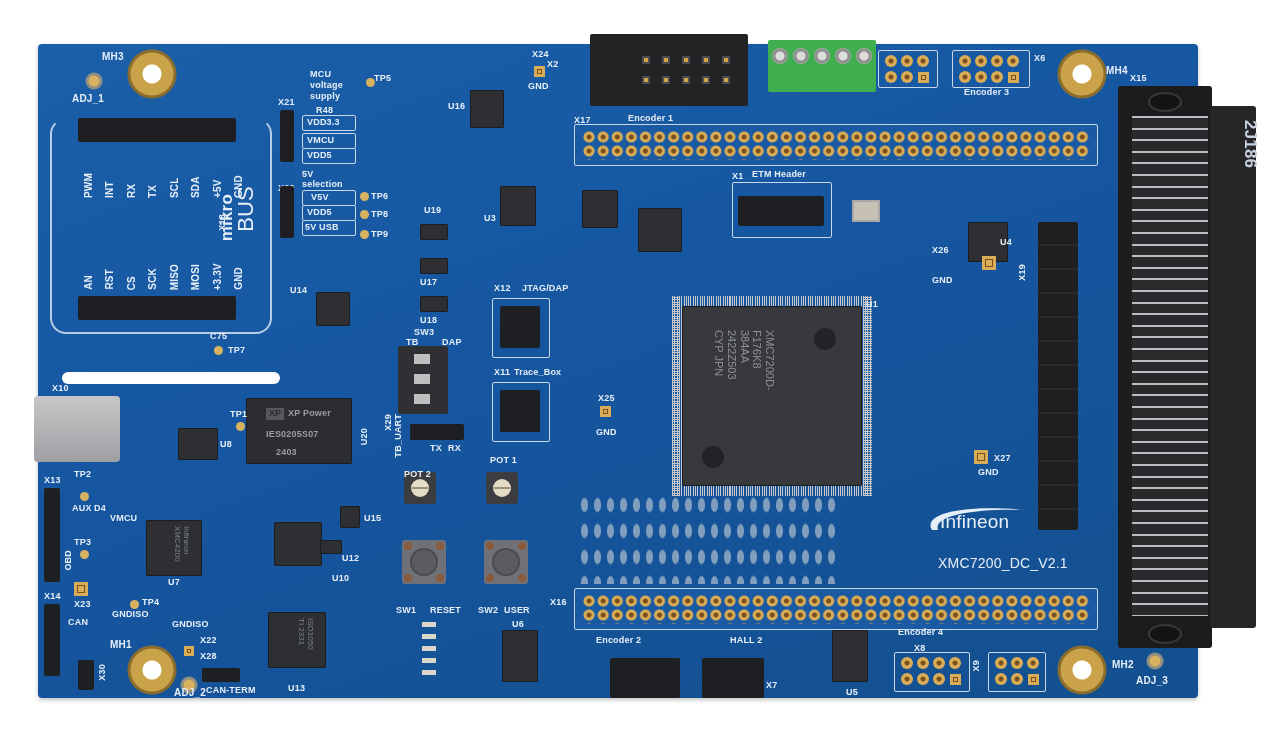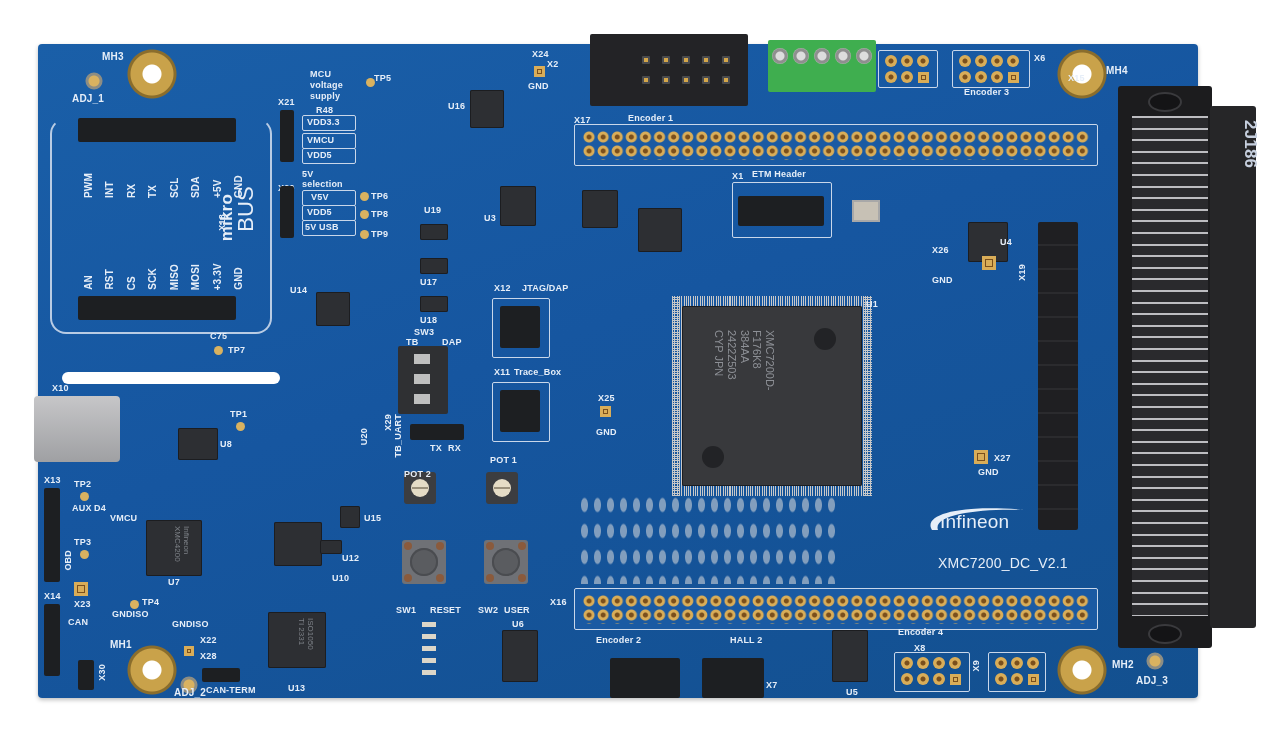--- a/index.html
+++ b/index.html
@@ -266,22 +266,28 @@
   <div class="silk sm" style="left:940px;top:424px">GND</div>
 
   <div class="infineon-logo" style="left:884px;top:456px;">
     <svg width="112" height="40" viewBox="0 0 112 40">
       <path d="M10 30 C 0 14, 40 4, 104 10 C 60 8, 10 14, 16 30 Z" fill="#e6eef8"></path>
     </svg>
     <span class="silk lg" style="left:18px;top:12px;font-size:19px;font-weight:normal">Infineon</span>
   </div>
   <div class="silk lg" style="left:900px;top:512px;font-weight:normal;font-size:14px">XMC7200_DC_V2.1</div>
 
-  <div class="silk sm" style="left:1030px;top:30px">X15</div>
-
+  <div class="silk sm" style="left:1092px;top:30px">X15</div>
+
+  <div class="chip" style="left:208px;top:354px;width:106px;height:66px;background:#2c2d30">
+    <div class="abs" style="left:20px;top:10px;width:18px;height:12px;background:#56585c;color:#2c2d30;font-size:9px;font-weight:bold;text-align:center">XP</div>
+    <span class="silk sm" style="left:42px;top:11px;color:#9a9ca0">XP Power</span>
+    <span class="silk sm" style="left:20px;top:32px;color:#9a9ca0">IES0205S07</span>
+    <span class="silk sm" style="left:30px;top:50px;color:#9a9ca0">2403</span>
+  </div>
   <div class="silk sm" style="left:322px;top:384px;writing-mode:vertical-rl;transform:rotate(180deg)">U20</div>
   <div class="tp" style="left:198px;top:378px"></div>
   <div class="silk sm" style="left:192px;top:366px">TP1</div>
 
   <div class="usb" style="left:-4px;top:352px;"></div>
   <div class="silk sm" style="left:14px;top:340px">X10</div>
 
   <div class="chip" style="left:140px;top:384px;width:40px;height:32px"></div>
   <div class="silk sm" style="left:182px;top:396px">U8</div>
 
@@ -296,21 +302,21 @@
   <div class="hdr" style="left:6px;top:444px;width:16px;height:94px"></div>
   <div class="silk sm" style="left:6px;top:432px">X13</div>
   <div class="silk sm" style="left:26px;top:506px;writing-mode:vertical-rl;transform:rotate(180deg)">OBD</div>
   <div class="hdr" style="left:6px;top:560px;width:16px;height:72px"></div>
   <div class="silk sm" style="left:6px;top:548px">X14</div>
   <div class="silk sm" style="left:30px;top:574px">CAN</div>
   <div class="hdr" style="left:40px;top:616px;width:16px;height:30px"></div>
   <div class="silk sm" style="left:60px;top:620px;writing-mode:vertical-rl;transform:rotate(180deg)">X30</div>
 
   <div class="tp" style="left:42px;top:448px"></div>
-  <div class="silk sm" style="left:36px;top:436px">TP2</div>
+  <div class="silk sm" style="left:36px;top:426px">TP2</div>
   <div class="silk sm" style="left:34px;top:460px">AUX</div>
   <div class="silk sm" style="left:56px;top:460px">D4</div>
   <div class="silk sm" style="left:72px;top:470px">VMCU</div>
   <div class="tp" style="left:42px;top:506px"></div>
   <div class="silk sm" style="left:36px;top:494px">TP3</div>
   <div class="tp" style="left:92px;top:556px"></div>
   <div class="silk sm" style="left:104px;top:554px">TP4</div>
   <div class="silk sm" style="left:74px;top:566px">GNDISO</div>
   <div class="silk sm" style="left:134px;top:576px">GNDISO</div>
 

